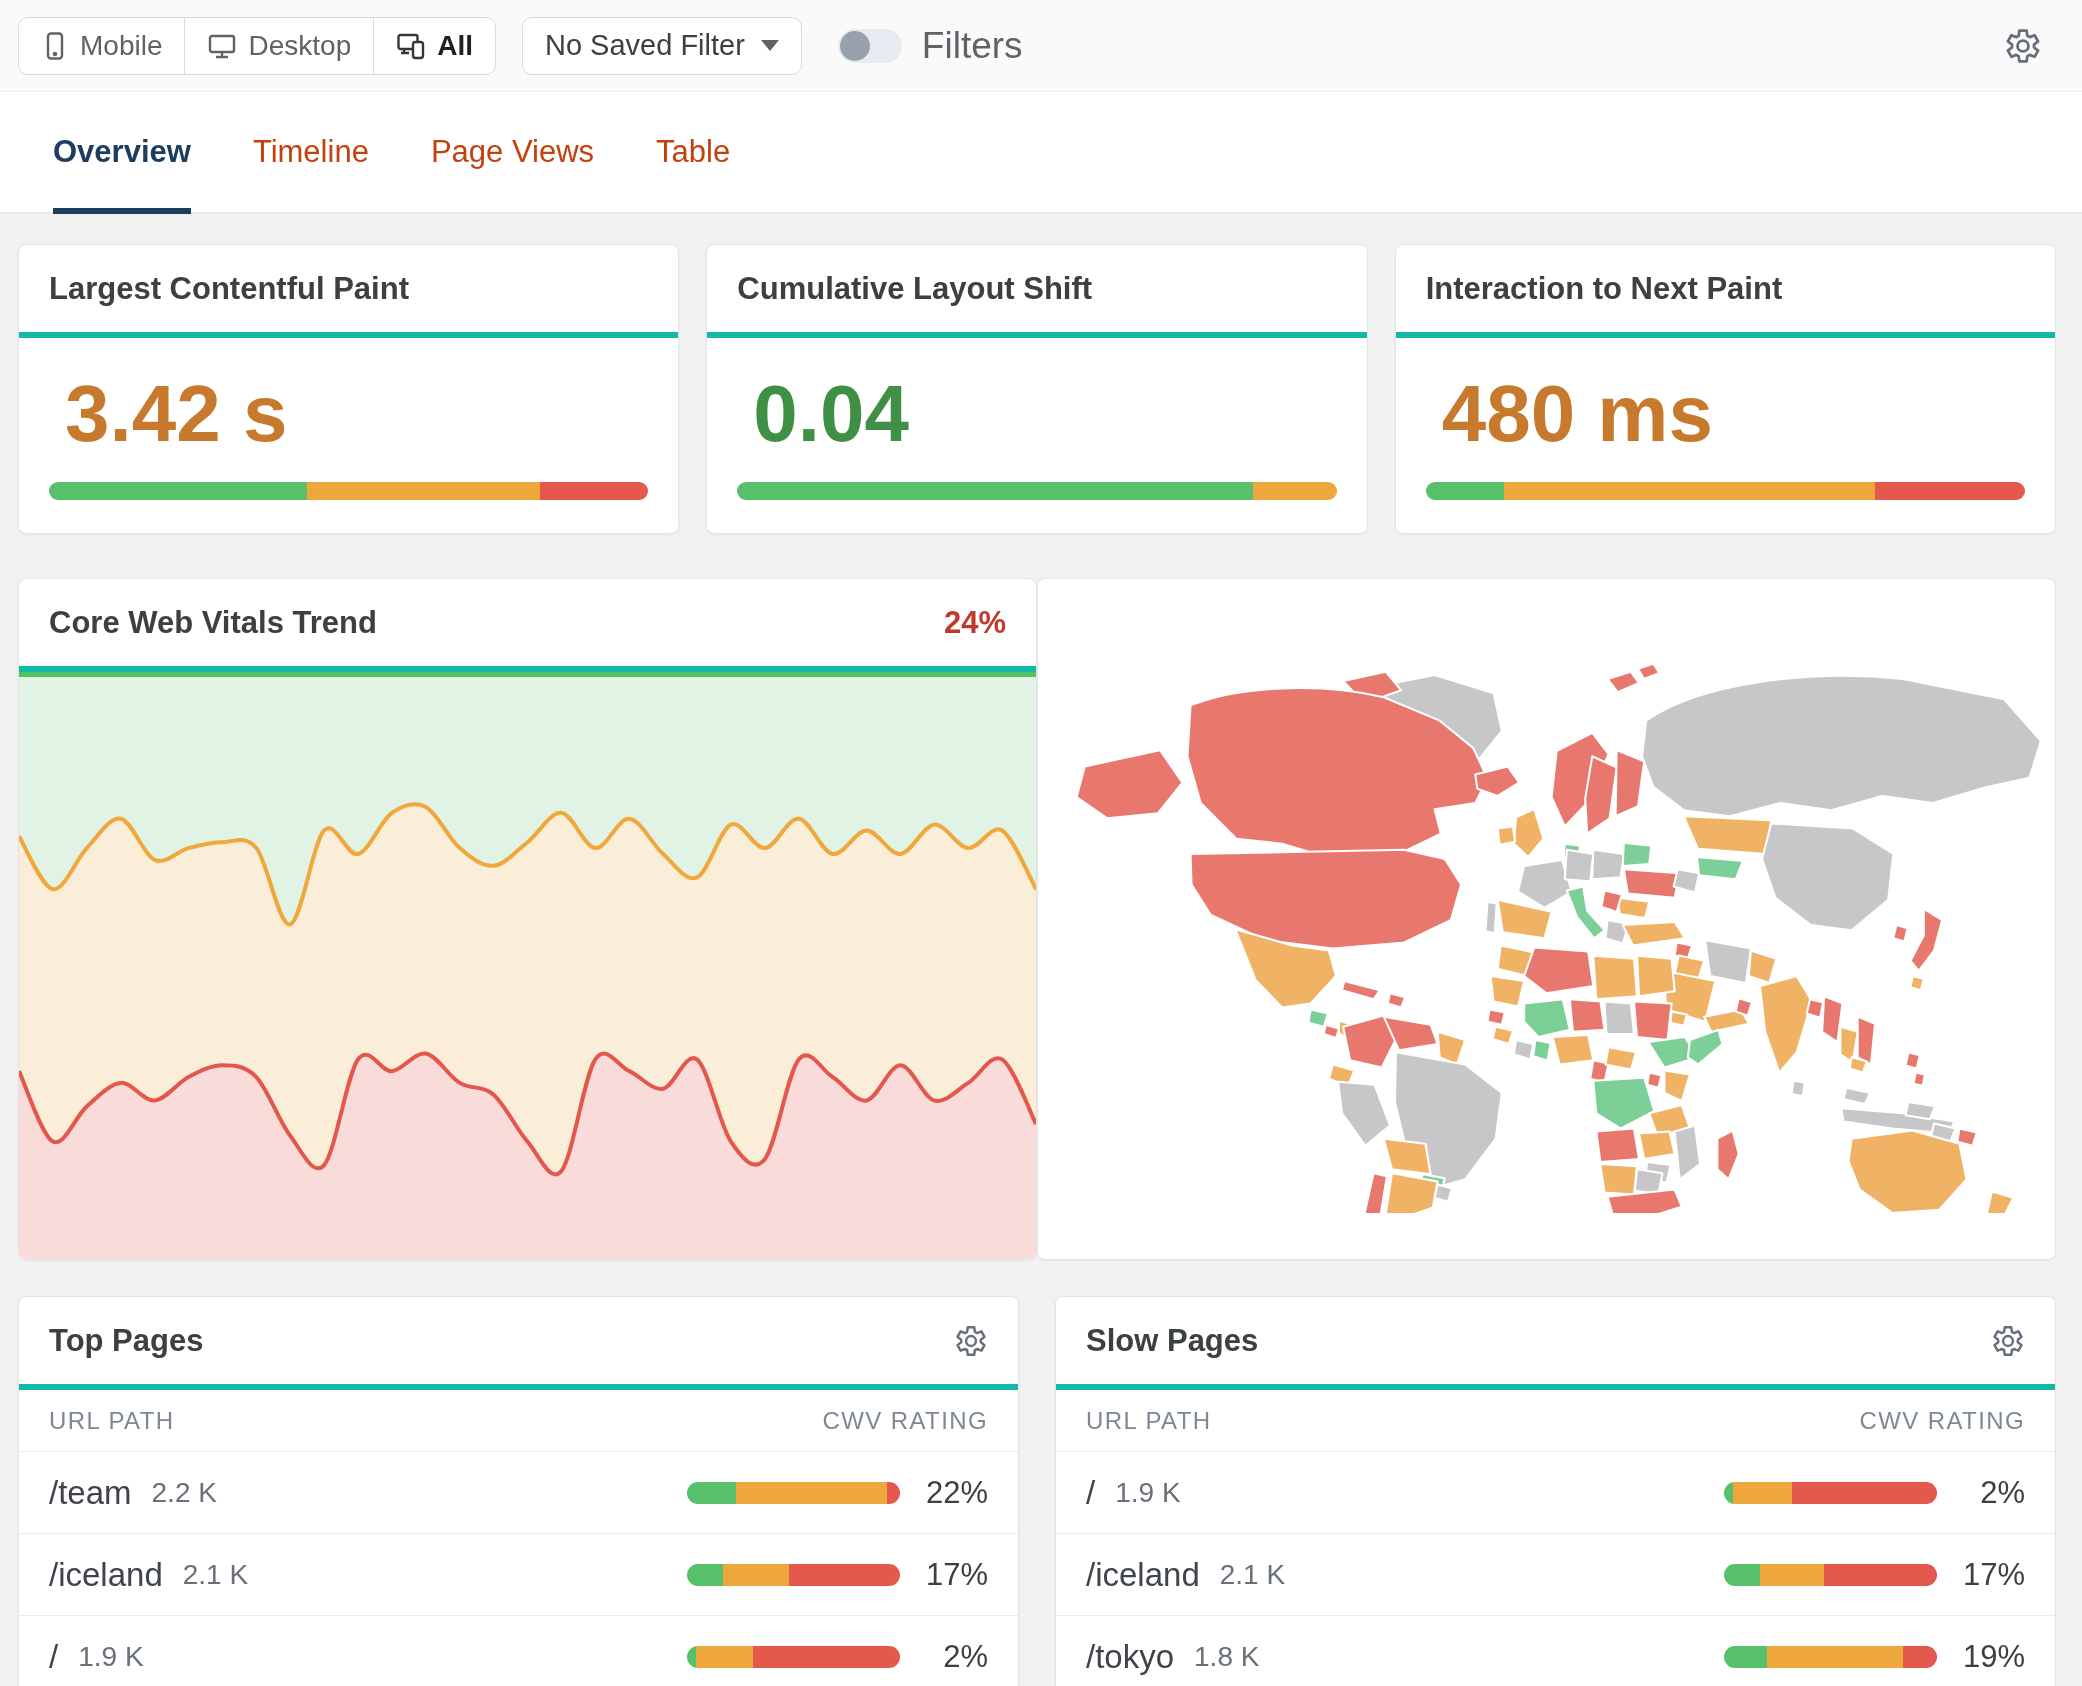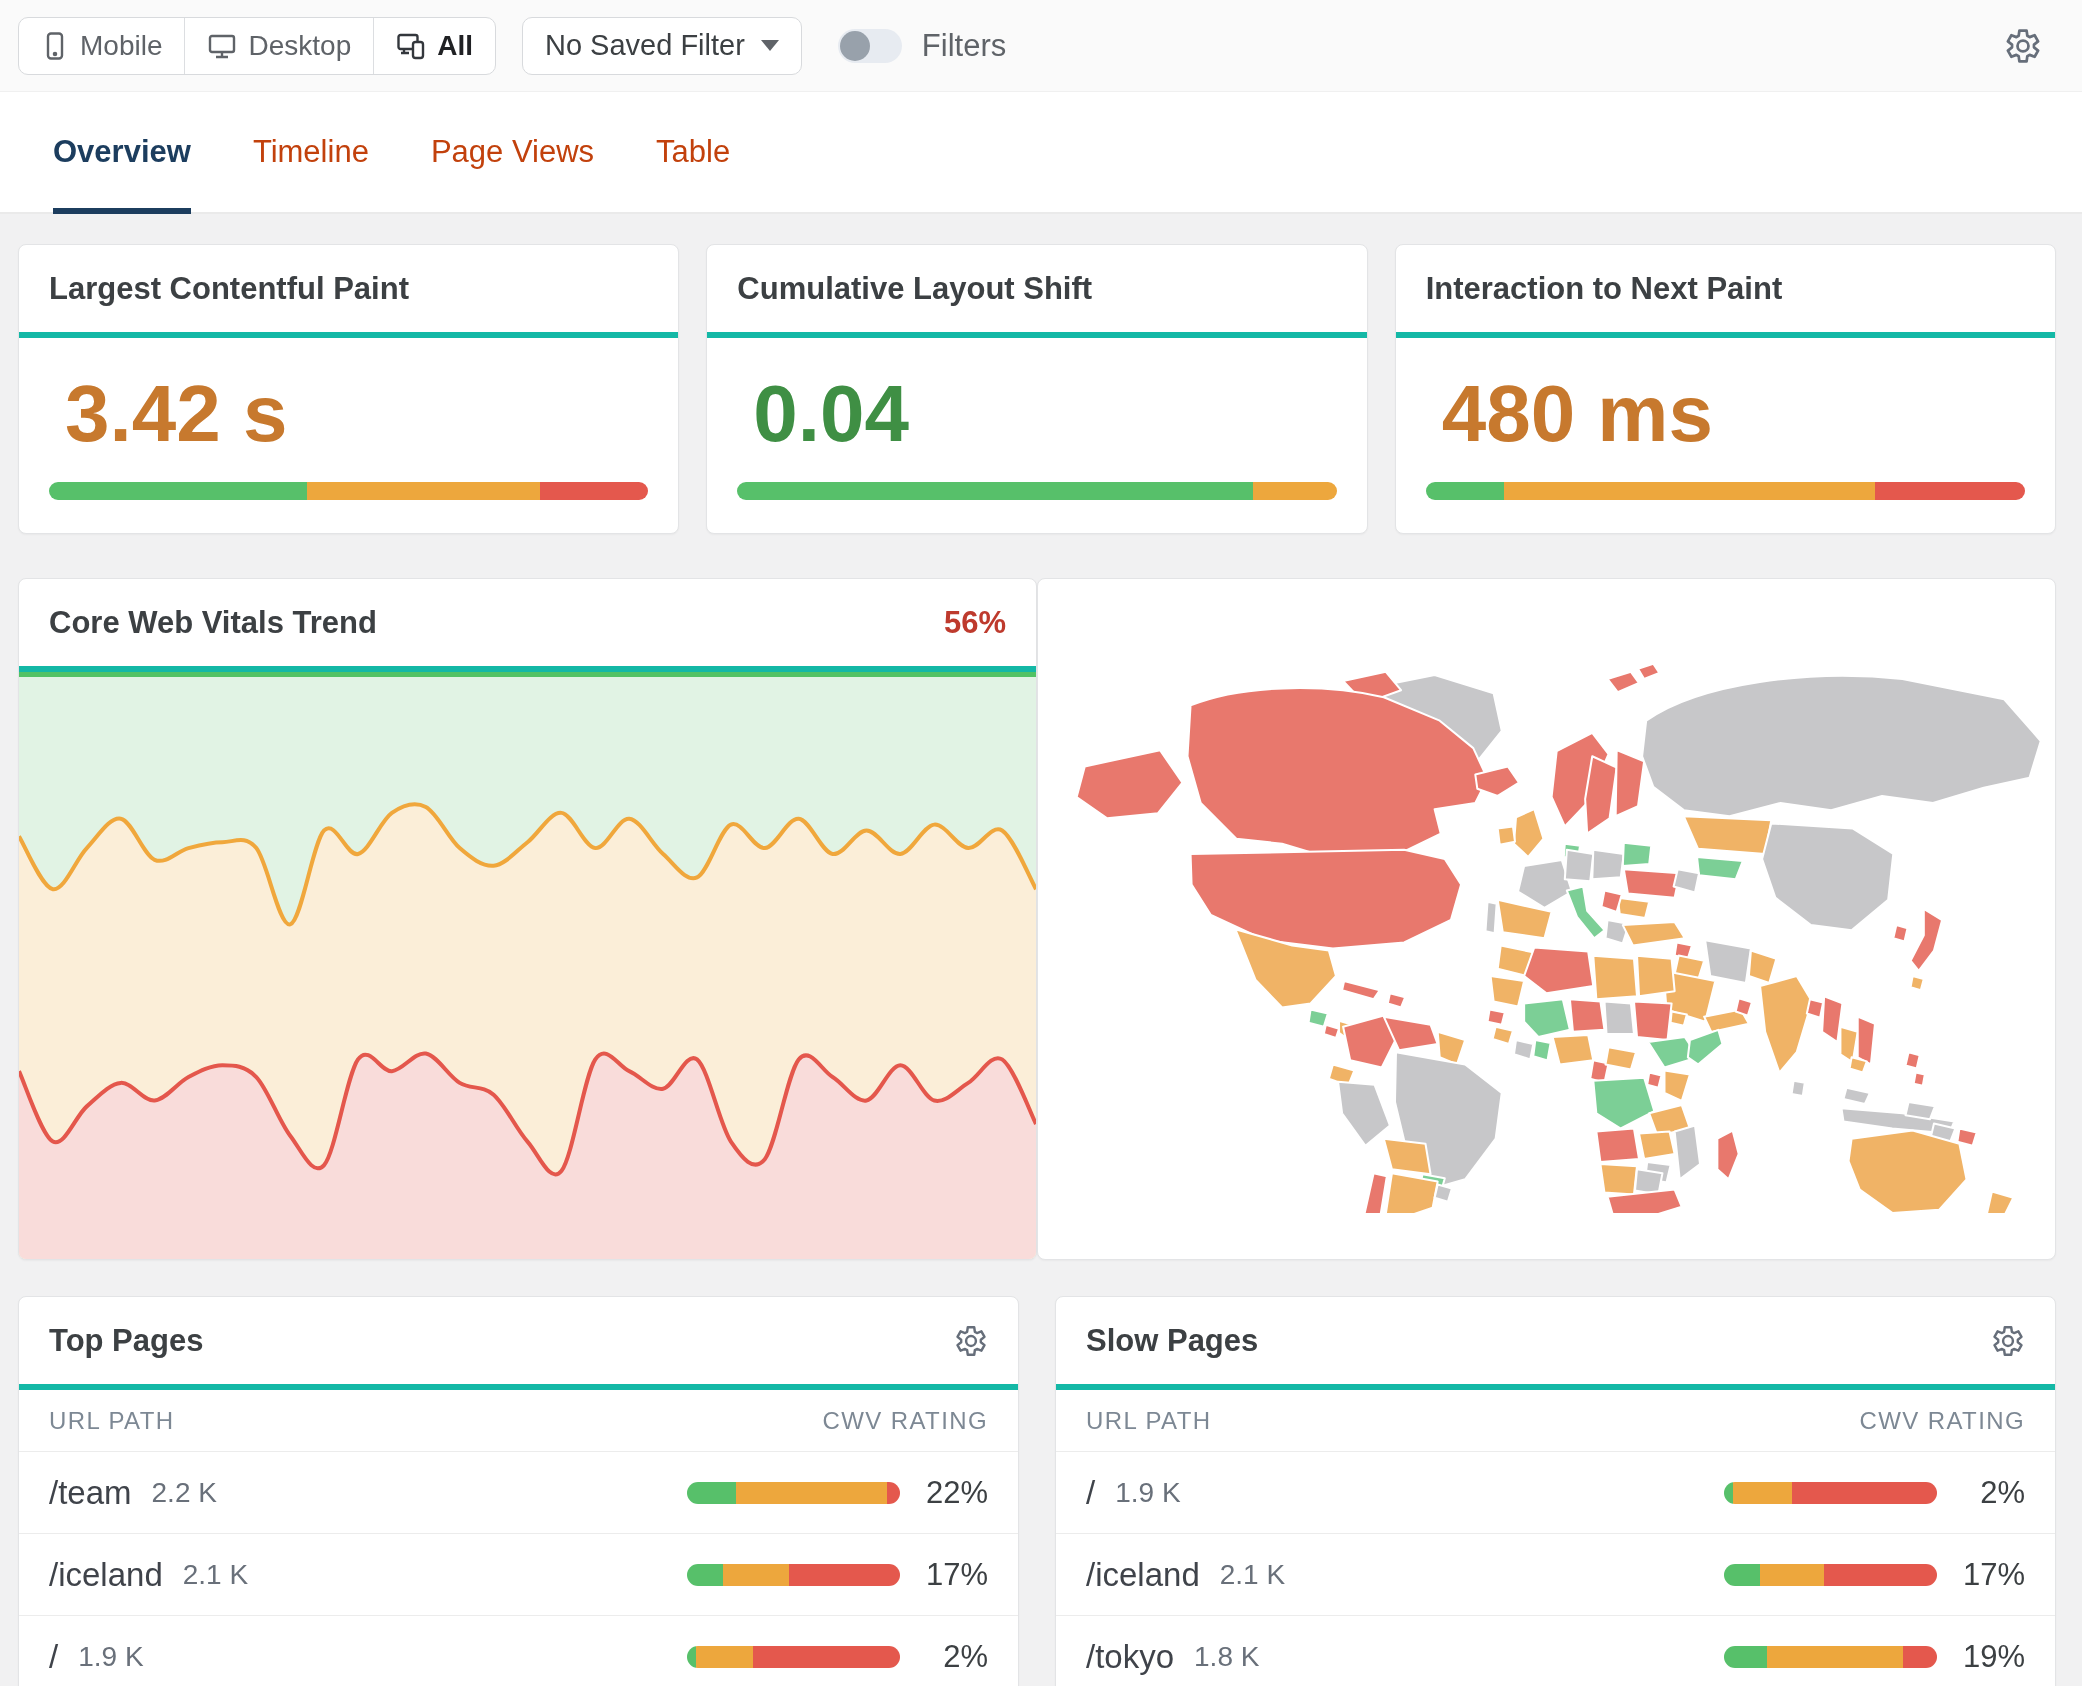--- a/index.html
+++ b/index.html
@@ -18,21 +18,21 @@
   .seg svg { display:block; }
   .dropdown { margin-left:26px; display:flex; align-items:center; height:58px;
     background:#fff; border:1.5px solid #d8dadd; border-radius:10px; padding:0 22px;
     font-size:29px; color:#3c4043; cursor:pointer; }
   .caret { width:0; height:0; border-left:9px solid transparent; border-right:9px solid transparent;
     border-top:11px solid #5f6368; margin-left:16px; }
   .toggle { margin-left:36px; width:64px; height:34px; border-radius:17px; background:#e7ebf1;
     position:relative; cursor:pointer; flex:none; }
   .toggle .knob { position:absolute; left:2px; top:2px; width:30px; height:30px; border-radius:50%;
     background:#98a1ab; }
-  .toggle-label { margin-left:20px; font-size:31px; color:#5f6368; }
+  .toggle-label { margin-left:20px; font-size:37px; color:#5f6368; }
   .spacer { flex:1; }
   .gear { color:#666e7a; cursor:pointer; display:flex; }
 
   
   .tabbar { height:122px; background:#fff; display:flex; align-items:stretch;
     padding-left:53px; border-bottom:2px solid #eaeaea; }
   .tab { display:flex; align-items:center; font-size:31px; color:#c2410c; margin-right:62px;
     position:relative; cursor:pointer; }
   .tab.active { color:#1c3d5e; font-weight:700; }
   .tab.active::after { content:""; position:absolute; left:0; right:0; bottom:-2px; height:6px;
@@ -170,21 +170,21 @@
           <span style="width: 62%; background: rgb(237, 167, 61);"></span>
           <span style="width: 25%; background: rgb(228, 88, 77);"></span>
         </div>
     </div>
   </div>
 
   <div class="charts-row">
     <div class="card half-card">
       <div class="card-header">
         <span class="card-title">Core Web Vitals Trend</span>
-        <span class="trend-badge" style="color: rgb(190, 58, 45);">56%</span>
+        <span class="trend-badge" style="color: rgb(190, 58, 45);">24%</span>
       </div>
       <div class="chart-body">
         <svg id="trend-svg" viewBox="0 0 1012 588" preserveAspectRatio="none">
             <rect x="0" y="0" width="1012" height="588" fill="#E1F3E4"></rect>
             <path d="M0,164.64000000000001C5.622222222222223,173.46 22.488888888888887,215.6 33.733333333333334,217.56C44.97777777777778,219.52 56.22222222222222,188.16 67.46666666666667,176.4C78.71111111111111,164.64000000000001 89.95555555555556,145.04 101.2,147C112.44444444444444,148.96 123.6888888888889,183.26 134.93333333333334,188.16C146.17777777777778,193.06 157.42222222222222,179.34 168.66666666666666,176.4C179.9111111111111,173.46 191.15555555555557,170.51999999999998 202.4,170.51999999999998C213.64444444444445,170.51999999999998 224.88888888888889,162.68 236.13333333333333,176.4C247.37777777777777,190.12 258.62222222222226,255.78 269.8666666666667,252.84C281.1111111111111,249.9 292.3555555555555,170.52 303.59999999999997,158.76000000000002C314.84444444444443,147.00000000000003 326.08888888888885,185.22 337.3333333333333,182.28C348.5777777777778,179.34 359.8222222222222,148.96 371.06666666666666,141.12C382.31111111111113,133.28 393.55555555555554,129.36 404.8,135.24C416.0444444444445,141.12 427.2888888888889,166.6 438.53333333333336,176.4C449.7777777777778,186.20000000000002 461.02222222222224,195.02000000000004 472.26666666666665,194.04000000000002C483.51111111111106,193.06 494.75555555555553,179.33999999999997 506,170.51999999999998C517.2444444444444,161.7 528.4888888888889,140.14 539.7333333333333,141.12C550.9777777777778,142.10000000000002 562.2222222222223,175.42000000000002 573.4666666666667,176.4C584.7111111111111,177.38 595.9555555555555,146.02 607.1999999999999,147C618.4444444444443,147.98 629.6888888888889,172.48000000000002 640.9333333333333,182.28C652.1777777777777,192.07999999999998 663.4222222222222,210.7 674.6666666666666,205.79999999999998C685.911111111111,200.89999999999998 697.1555555555556,157.78 708.4,152.88C719.6444444444444,147.98 730.8888888888889,177.38 742.1333333333333,176.4C753.3777777777777,175.42000000000002 764.6222222222223,146.02 775.8666666666667,147C787.1111111111111,147.98 798.3555555555556,180.32 809.6,182.28C820.8444444444444,184.24 832.088888888889,158.76000000000002 843.3333333333334,158.76000000000002C854.5777777777778,158.76000000000002 865.8222222222223,183.26 877.0666666666667,182.28C888.3111111111111,181.3 899.5555555555557,153.85999999999999 910.8000000000001,152.88C922.0444444444445,151.9 933.2888888888889,175.42000000000002 944.5333333333333,176.4C955.7777777777777,177.38 967.0222222222222,151.90000000000003 978.2666666666667,158.76000000000002C989.5111111111111,165.62 1006.3777777777777,207.76 1012,217.56L1012,588L0,588Z" fill="#FBEED8"></path>
             <path d="M0,399.84000000000003C5.622222222222223,411.6 22.488888888888887,464.52000000000004 33.733333333333334,470.40000000000003C44.97777777777778,476.28000000000003 56.22222222222222,444.92 67.46666666666667,435.12C78.71111111111111,425.32 89.95555555555556,412.58 101.2,411.59999999999997C112.44444444444444,410.61999999999995 123.6888888888889,430.22 134.93333333333334,429.24C146.17777777777778,428.26 157.42222222222222,411.59999999999997 168.66666666666666,405.71999999999997C179.9111111111111,399.84 191.15555555555557,393.96000000000004 202.4,393.96000000000004C213.64444444444445,393.96000000000004 224.88888888888889,393.96 236.13333333333333,405.71999999999997C247.37777777777777,417.47999999999996 258.62222222222226,449.82000000000005 269.8666666666667,464.52000000000004C281.1111111111111,479.22 292.3555555555555,506.65999999999997 303.59999999999997,493.91999999999996C314.84444444444443,481.17999999999995 326.08888888888885,403.76000000000005 337.3333333333333,388.08000000000004C348.5777777777778,372.40000000000003 359.8222222222222,400.82000000000005 371.06666666666666,399.84000000000003C382.31111111111113,398.86 393.55555555555554,380.24 404.8,382.2C416.0444444444445,384.15999999999997 427.2888888888889,404.73999999999995 438.53333333333336,411.59999999999997C449.7777777777778,418.46 461.02222222222224,413.55999999999995 472.26666666666665,423.35999999999996C483.51111111111106,433.15999999999997 494.75555555555553,457.66 506,470.40000000000003C517.2444444444444,483.14000000000004 528.4888888888889,513.52 539.7333333333333,499.8C550.9777777777778,486.08000000000004 562.2222222222223,404.74 573.4666666666667,388.08000000000004C584.7111111111111,371.4200000000001 595.9555555555555,394.94000000000005 607.1999999999999,399.84000000000003C618.4444444444443,404.74 629.6888888888889,419.43999999999994 640.9333333333333,417.47999999999996C652.1777777777777,415.52 663.4222222222222,379.26000000000005 674.6666666666666,388.08000000000004C685.911111111111,396.90000000000003 697.1555555555556,453.74000000000007 708.4,470.40000000000003C719.6444444444444,487.06 730.8888888888889,501.76 742.1333333333333,488.03999999999996C753.3777777777777,474.31999999999994 764.6222222222223,401.80000000000007 775.8666666666667,388.08000000000004C787.1111111111111,374.36 798.3555555555556,398.85999999999996 809.6,405.71999999999997C820.8444444444444,412.58 832.088888888889,431.2 843.3333333333334,429.24C854.5777777777778,427.28000000000003 865.8222222222223,393.96000000000004 877.0666666666667,393.96000000000004C888.3111111111111,393.96000000000004 899.5555555555557,426.3 910.8000000000001,429.24C922.0444444444445,432.18 933.2888888888889,418.46 944.5333333333333,411.59999999999997C955.7777777777777,404.73999999999995 967.0222222222222,381.22 978.2666666666667,388.08000000000004C989.5111111111111,394.94000000000005 1006.3777777777777,441.98 1012,452.76L1012,588L0,588Z" fill="#F9DCDA"></path>
             <path d="M0,164.64000000000001C5.622222222222223,173.46 22.488888888888887,215.6 33.733333333333334,217.56C44.97777777777778,219.52 56.22222222222222,188.16 67.46666666666667,176.4C78.71111111111111,164.64000000000001 89.95555555555556,145.04 101.2,147C112.44444444444444,148.96 123.6888888888889,183.26 134.93333333333334,188.16C146.17777777777778,193.06 157.42222222222222,179.34 168.66666666666666,176.4C179.9111111111111,173.46 191.15555555555557,170.51999999999998 202.4,170.51999999999998C213.64444444444445,170.51999999999998 224.88888888888889,162.68 236.13333333333333,176.4C247.37777777777777,190.12 258.62222222222226,255.78 269.8666666666667,252.84C281.1111111111111,249.9 292.3555555555555,170.52 303.59999999999997,158.76000000000002C314.84444444444443,147.00000000000003 326.08888888888885,185.22 337.3333333333333,182.28C348.5777777777778,179.34 359.8222222222222,148.96 371.06666666666666,141.12C382.31111111111113,133.28 393.55555555555554,129.36 404.8,135.24C416.0444444444445,141.12 427.2888888888889,166.6 438.53333333333336,176.4C449.7777777777778,186.20000000000002 461.02222222222224,195.02000000000004 472.26666666666665,194.04000000000002C483.51111111111106,193.06 494.75555555555553,179.33999999999997 506,170.51999999999998C517.2444444444444,161.7 528.4888888888889,140.14 539.7333333333333,141.12C550.9777777777778,142.10000000000002 562.2222222222223,175.42000000000002 573.4666666666667,176.4C584.7111111111111,177.38 595.9555555555555,146.02 607.1999999999999,147C618.4444444444443,147.98 629.6888888888889,172.48000000000002 640.9333333333333,182.28C652.1777777777777,192.07999999999998 663.4222222222222,210.7 674.6666666666666,205.79999999999998C685.911111111111,200.89999999999998 697.1555555555556,157.78 708.4,152.88C719.6444444444444,147.98 730.8888888888889,177.38 742.1333333333333,176.4C753.3777777777777,175.42000000000002 764.6222222222223,146.02 775.8666666666667,147C787.1111111111111,147.98 798.3555555555556,180.32 809.6,182.28C820.8444444444444,184.24 832.088888888889,158.76000000000002 843.3333333333334,158.76000000000002C854.5777777777778,158.76000000000002 865.8222222222223,183.26 877.0666666666667,182.28C888.3111111111111,181.3 899.5555555555557,153.85999999999999 910.8000000000001,152.88C922.0444444444445,151.9 933.2888888888889,175.42000000000002 944.5333333333333,176.4C955.7777777777777,177.38 967.0222222222222,151.90000000000003 978.2666666666667,158.76000000000002C989.5111111111111,165.62 1006.3777777777777,207.76 1012,217.56" fill="none" stroke="#F0A73C" stroke-width="4"></path>
             <path d="M0,399.84000000000003C5.622222222222223,411.6 22.488888888888887,464.52000000000004 33.733333333333334,470.40000000000003C44.97777777777778,476.28000000000003 56.22222222222222,444.92 67.46666666666667,435.12C78.71111111111111,425.32 89.95555555555556,412.58 101.2,411.59999999999997C112.44444444444444,410.61999999999995 123.6888888888889,430.22 134.93333333333334,429.24C146.17777777777778,428.26 157.42222222222222,411.59999999999997 168.66666666666666,405.71999999999997C179.9111111111111,399.84 191.15555555555557,393.96000000000004 202.4,393.96000000000004C213.64444444444445,393.96000000000004 224.88888888888889,393.96 236.13333333333333,405.71999999999997C247.37777777777777,417.47999999999996 258.62222222222226,449.82000000000005 269.8666666666667,464.52000000000004C281.1111111111111,479.22 292.3555555555555,506.65999999999997 303.59999999999997,493.91999999999996C314.84444444444443,481.17999999999995 326.08888888888885,403.76000000000005 337.3333333333333,388.08000000000004C348.5777777777778,372.40000000000003 359.8222222222222,400.82000000000005 371.06666666666666,399.84000000000003C382.31111111111113,398.86 393.55555555555554,380.24 404.8,382.2C416.0444444444445,384.15999999999997 427.2888888888889,404.73999999999995 438.53333333333336,411.59999999999997C449.7777777777778,418.46 461.02222222222224,413.55999999999995 472.26666666666665,423.35999999999996C483.51111111111106,433.15999999999997 494.75555555555553,457.66 506,470.40000000000003C517.2444444444444,483.14000000000004 528.4888888888889,513.52 539.7333333333333,499.8C550.9777777777778,486.08000000000004 562.2222222222223,404.74 573.4666666666667,388.08000000000004C584.7111111111111,371.4200000000001 595.9555555555555,394.94000000000005 607.1999999999999,399.84000000000003C618.4444444444443,404.74 629.6888888888889,419.43999999999994 640.9333333333333,417.47999999999996C652.1777777777777,415.52 663.4222222222222,379.26000000000005 674.6666666666666,388.08000000000004C685.911111111111,396.90000000000003 697.1555555555556,453.74000000000007 708.4,470.40000000000003C719.6444444444444,487.06 730.8888888888889,501.76 742.1333333333333,488.03999999999996C753.3777777777777,474.31999999999994 764.6222222222223,401.80000000000007 775.8666666666667,388.08000000000004C787.1111111111111,374.36 798.3555555555556,398.85999999999996 809.6,405.71999999999997C820.8444444444444,412.58 832.088888888889,431.2 843.3333333333334,429.24C854.5777777777778,427.28000000000003 865.8222222222223,393.96000000000004 877.0666666666667,393.96000000000004C888.3111111111111,393.96000000000004 899.5555555555557,426.3 910.8000000000001,429.24C922.0444444444445,432.18 933.2888888888889,418.46 944.5333333333333,411.59999999999997C955.7777777777777,404.73999999999995 967.0222222222222,381.22 978.2666666666667,388.08000000000004C989.5111111111111,394.94000000000005 1006.3777777777777,441.98 1012,452.76" fill="none" stroke="#E4574C" stroke-width="4"></path>
             <rect x="0" y="0" width="1012" height="5" fill="#52C264"></rect>
           </svg>

